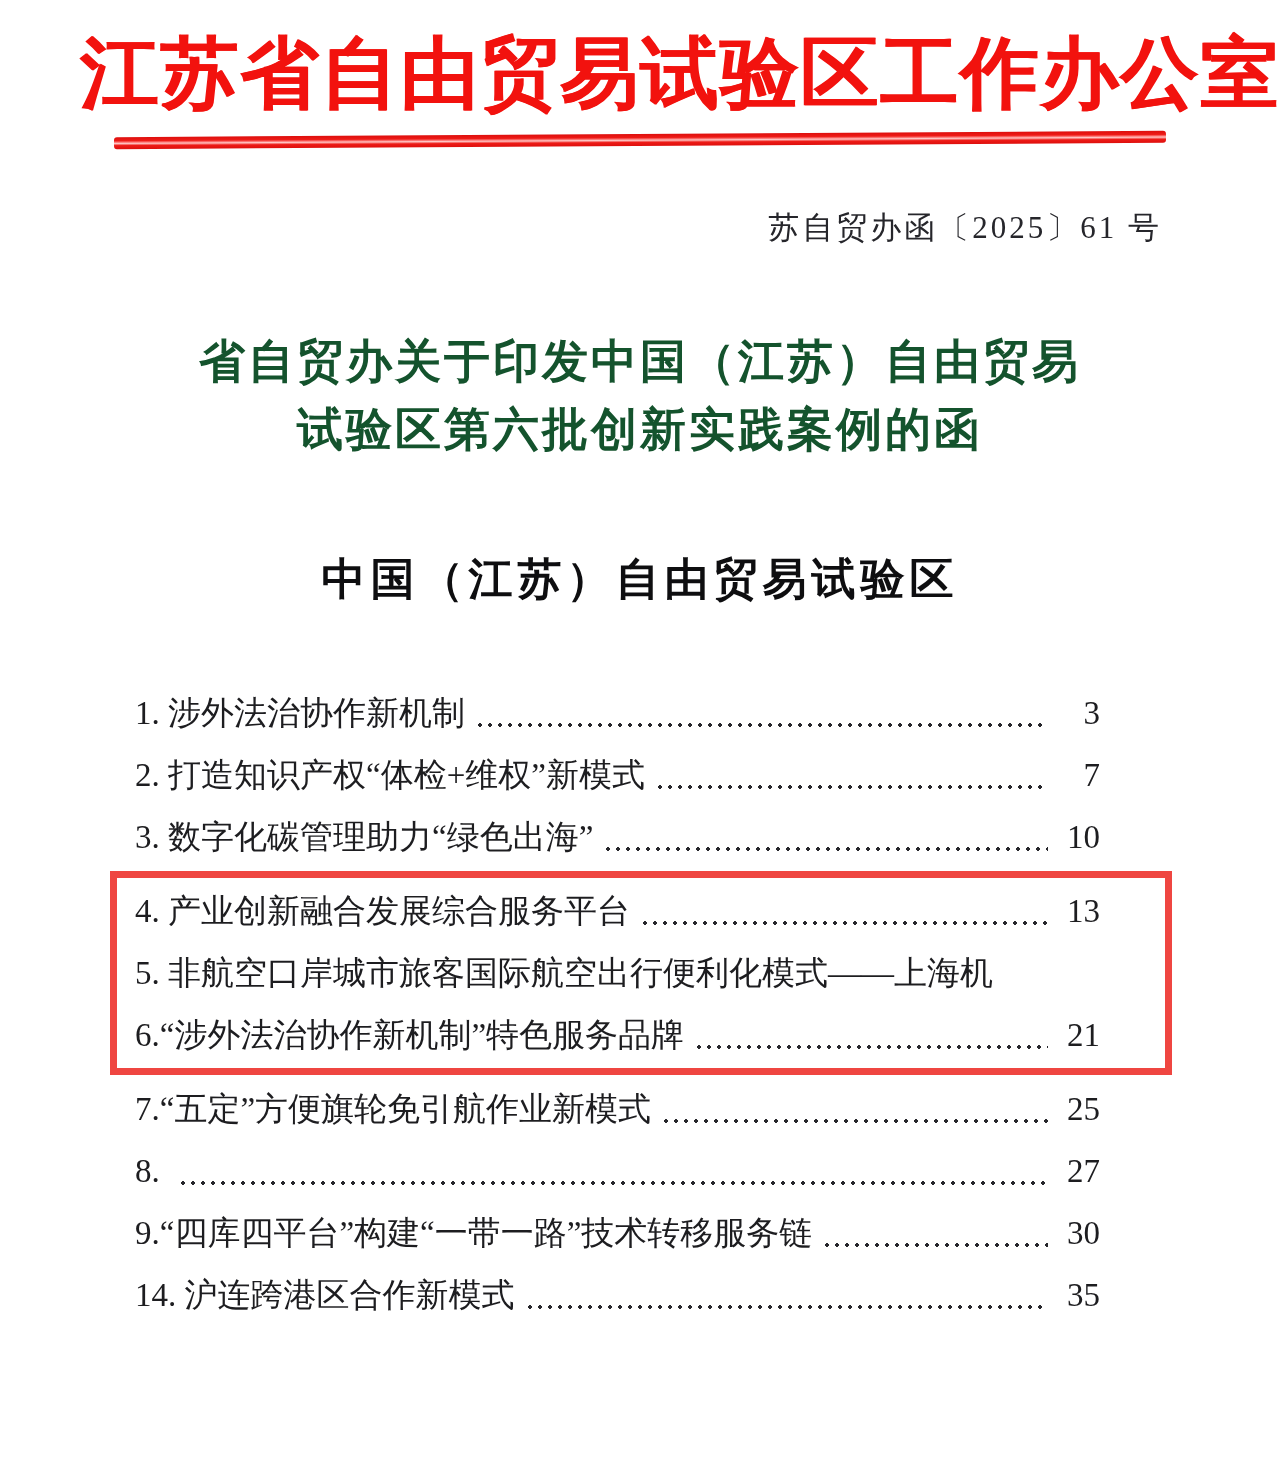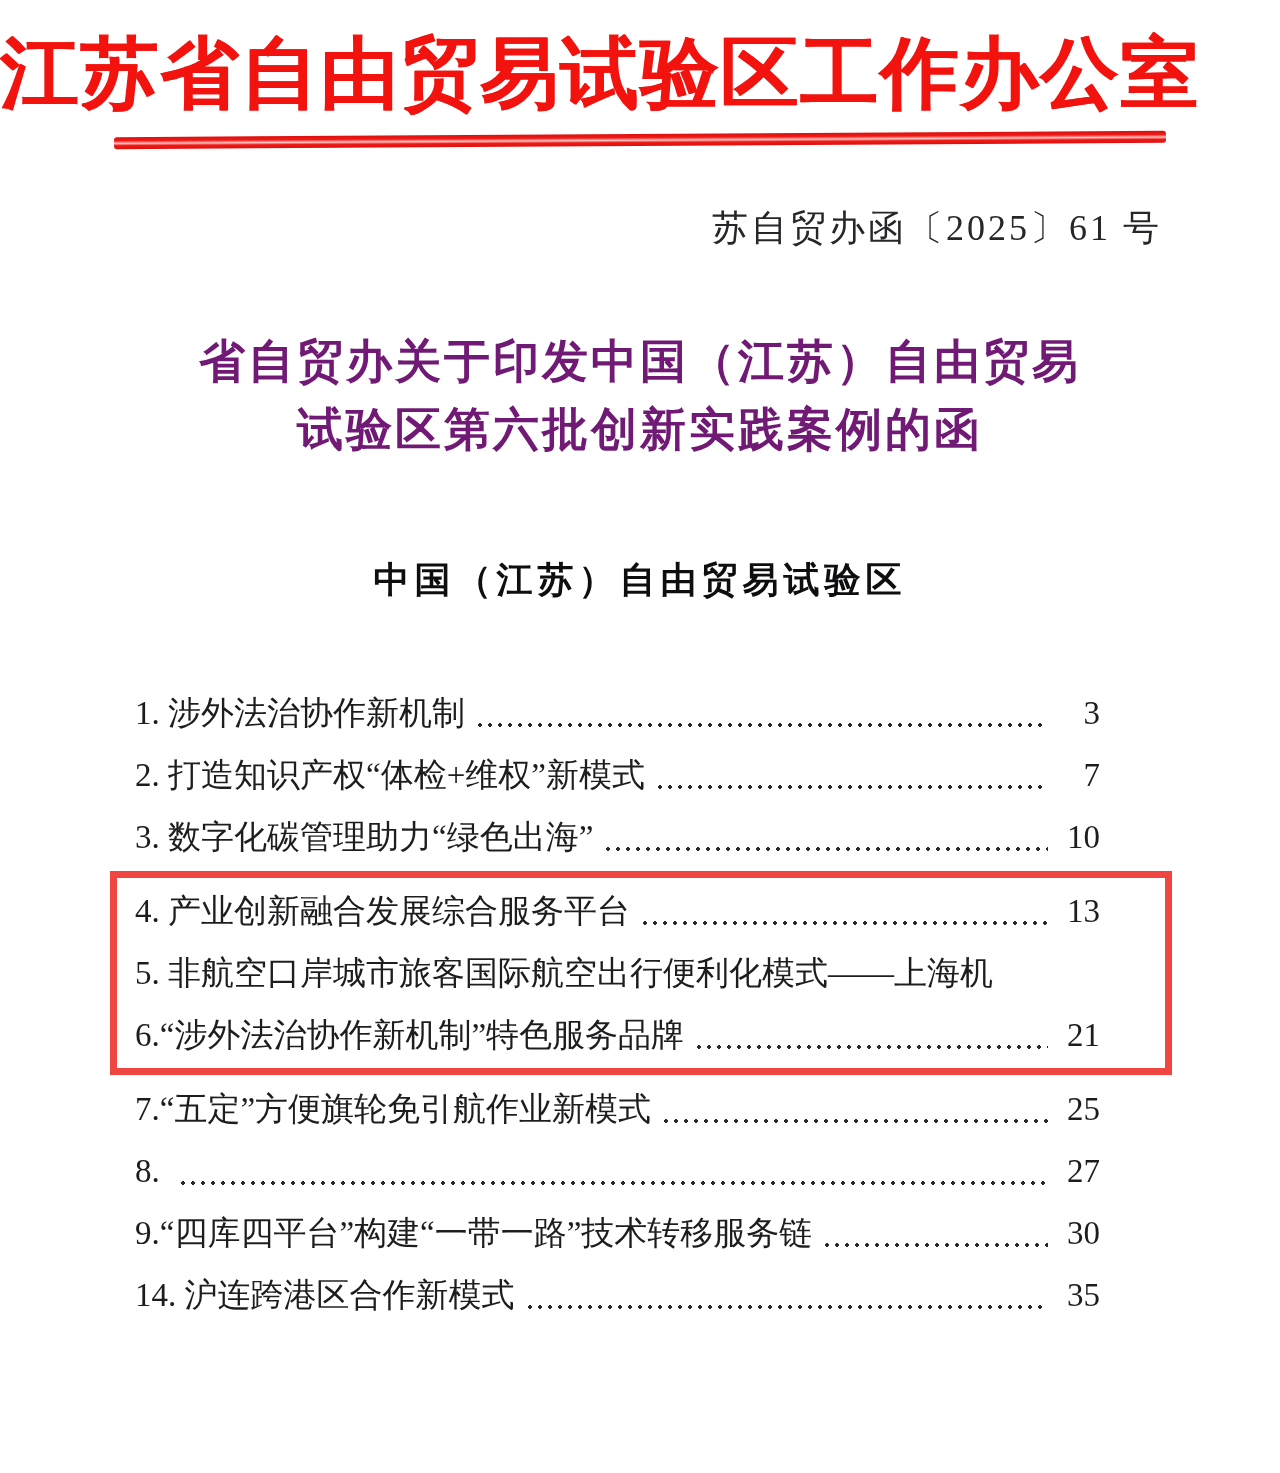--- a/index.html
+++ b/index.html
@@ -6,48 +6,48 @@
   html, body { background: #ffffff; }
   body {
     width: 1280px; height: 1473px; margin: 0 auto;
     font-family: "Liberation Serif", "DejaVu Serif", serif;
     color: #1d1d20; overflow: hidden; position: relative;
   }
   .page { width: 1280px; height: 1473px; background: #ffffff; }
 
   
   .header-title {
-    margin-top: 18px; text-align: left;
+    margin-top: 18px; text-align: right;
     font-size: 78px; font-weight: bold; color: #f2120e;
     letter-spacing: 2px; line-height: 112px; white-space: nowrap;
     text-shadow: 1px 0 0 #f2120e;
   }
   .red-line {
     width: 1052px; height: 12px; margin: 4px auto 0;
     background: linear-gradient(to bottom,
       #dd0f0d 0%, #ee1b17 30%, #ff8d8c 46%, #ffc9c8 52%, #ee1b17 70%, #dd0f0d 100%);
     transform: rotate(-0.35deg); border-radius: 3px;
   }
 
   
   .doc-number {
     margin-top: 60px; text-align: right; padding-right: 118px;
-    font-size: 36px; letter-spacing: 3px; color: #26262b; line-height: 44px; margin-left: 8px;
+    font-size: 31px; letter-spacing: 3px; color: #26262b; line-height: 44px; margin-left: 8px;
   }
 
   
   .letter-title {
     margin-top: 78px; text-align: center;
-    font-size: 46px; font-weight: bold; color: #701a75;
+    font-size: 46px; font-weight: bold; color: #14532d;
     letter-spacing: 3px; line-height: 68px;
   }
   
   .list-title {
     margin-top: 84px; text-align: center;
-    font-size: 36px; font-weight: bold; color: #0e0e10;
+    font-size: 44px; font-weight: bold; color: #0e0e10;
     letter-spacing: 5px; line-height: 64px;
   }
 
   
   .toc {
     margin: 70px 0 0 135px; width: 965px;
     font-size: 33px; color: #1d1d20;
   }
   .toc-row { display: flex; align-items: center; height: 62px; white-space: pre; }
   .toc-row.cont { padding-left: 52px; }

